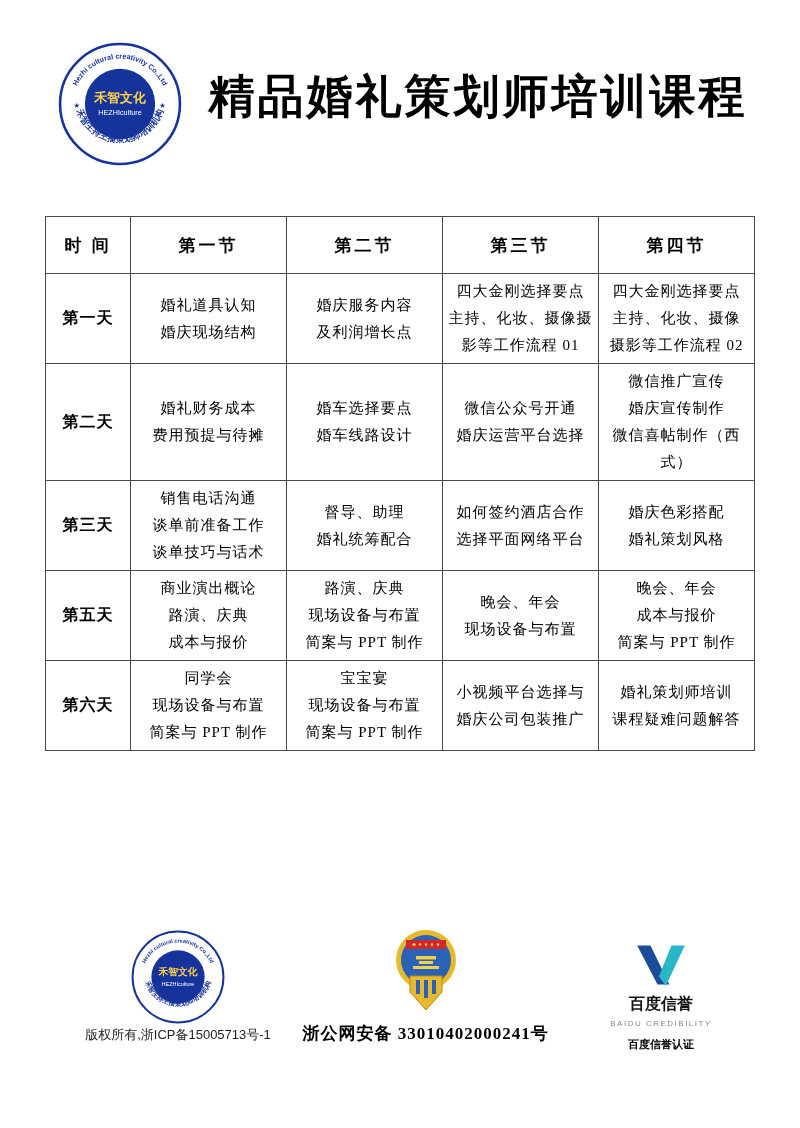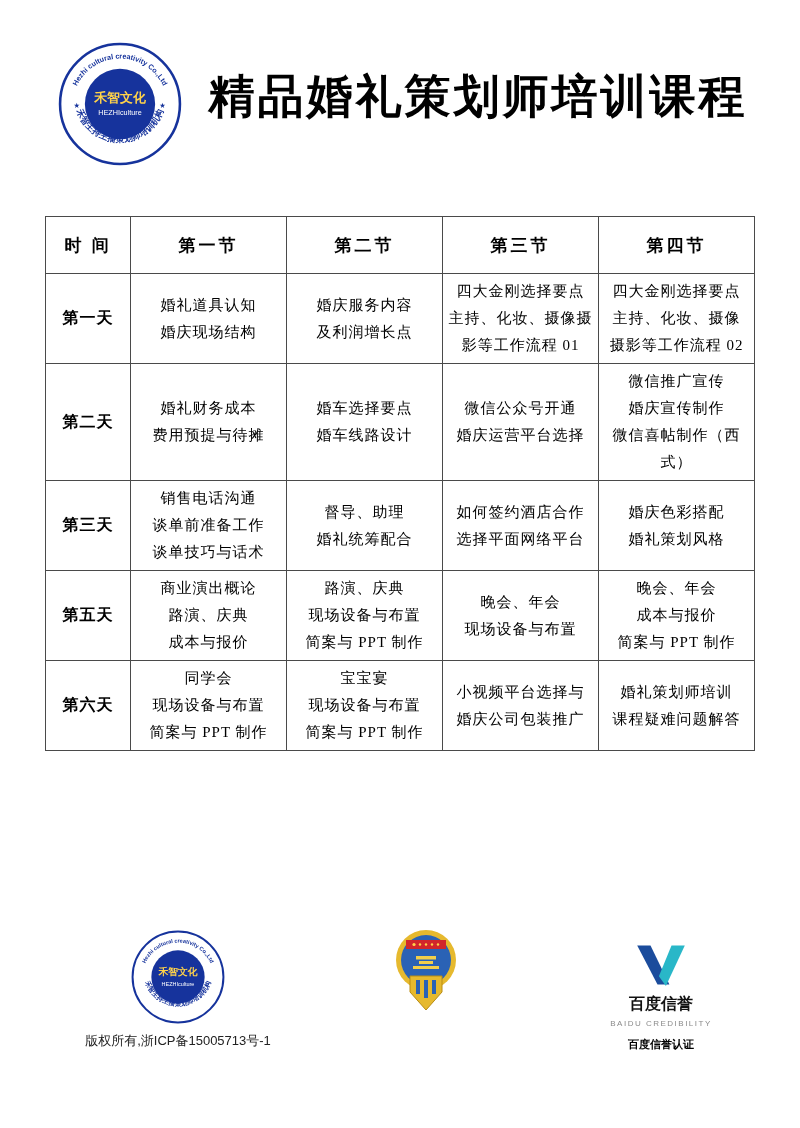--- a/index.html
+++ b/index.html
@@ -17,21 +17,21 @@
   .col-time { width: 85px; }
   th, td { border: 1px solid #4a4a4a; text-align: center; vertical-align: middle; white-space: pre-line; padding: 4px; }
   thead th { height: 57px; font-size: 17px; font-weight: bold; letter-spacing: 3px; }
   tbody td { height: 88px; font-size: 15px; line-height: 1.8; letter-spacing: 1px; }
   .day-cell { font-weight: bold; font-size: 16px; }
 
   
   .footer { position: absolute; top: 926px; left: 0; width: 800px; height: 140px; }
   .footer-left { position: absolute; left: 68px; top: 4px; width: 220px; text-align: center; }
   .footer-logo { width: 94px; height: 94px; margin: 0 auto; }
-  .icp-text { margin-top: 8px; font-size: 13px; color: #222; font-family: "Liberation Sans", sans-serif; text-align: center; }
+  .icp-text { margin-top: 2px; font-size: 13px; color: #222; font-family: "Liberation Sans", sans-serif; text-align: center; }
   .footer-center { position: absolute; left: 288px; top: 2px; width: 275px; text-align: center; }
   .badge-wrap { height: 86px; display: flex; align-items: flex-start; justify-content: center; }
   .security-text { margin-top: 8px; font-size: 17px; font-weight: bold; letter-spacing: 1px; }
   .footer-right { position: absolute; left: 586px; top: 16px; width: 150px; text-align: center; font-family: "Liberation Sans", sans-serif; }
   .baidu-icon-wrap { height: 50px; }
   .baidu-title { font-size: 16px; font-weight: bold; color: #111; margin-top: 2px; font-family: "Liberation Serif", serif; }
   .baidu-sub { font-size: 8px; color: #8a8a8a; letter-spacing: 1.5px; margin-top: 4px; }
   .baidu-caption { font-size: 11px; font-weight: bold; margin-top: 9px; font-family: "Liberation Serif", serif; }
 
   
@@ -194,20 +194,21 @@
           <circle cx="44" cy="16.5" r="1.2" fill="#ffd24a"></circle>
           <rect x="22" y="28" width="20" height="3.5" fill="#f3cf4a"></rect>
           <rect x="25" y="33" width="14" height="3" fill="#f3cf4a"></rect>
           <rect x="19" y="38" width="26" height="3" fill="#f3cf4a"></rect>
           <path d="M16 48 h32 v16 l-16 18 l-16 -18 z" fill="#e6b92e" stroke="#b98c12" stroke-width="1"></path>
           <rect x="22" y="52" width="4" height="14" fill="#2a62b5"></rect>
           <rect x="30" y="52" width="4" height="18" fill="#2a62b5"></rect>
           <rect x="38" y="52" width="4" height="14" fill="#2a62b5"></rect>
         </svg>
       </div>
+      <div class="security-text">浙公网安备 33010402000241号</div>
     </div>
 
     <div class="footer-right">
       <div class="baidu-icon-wrap">
         <svg viewBox="0 0 80 64" width="56" height="46">
           <polygon points="6,4 25,4 52,60 35,60" fill="#1b4c9c"></polygon>
           <polygon points="55,4 74,4 47,62 37,48" fill="#29b7c8"></polygon>
         </svg>
       </div>
       <div class="baidu-title">百度信誉</div>

